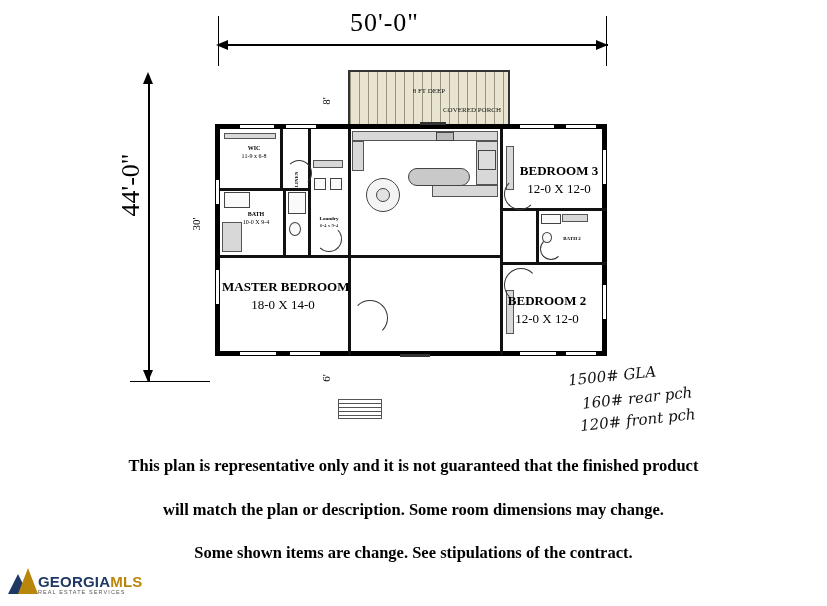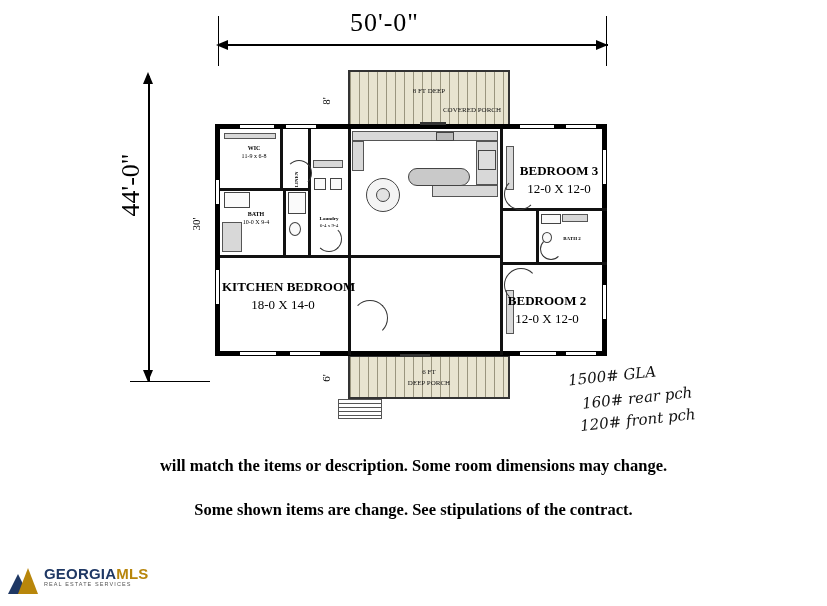--- a/index.html
+++ b/index.html
@@ -218,22 +218,21 @@
     line-height: 2.65;
     color: #000;
   }
   #disclaimer div { white-space: nowrap; }
 
   
   #footer-logo {
     position: absolute;
     left: 8px; top: 566px;
     display: flex;
-    align-items: flex-start;
-    gap: 6px;
+    align-items: flex-end;
   }
   .logo-mark {
     width: 30px; height: 30px;
     position: relative;
     overflow: hidden;
   }
   .logo-tri-a {
     position: absolute; left: 0; bottom: 2px;
     width: 0; height: 0;
     border-left: 10px solid transparent;
@@ -284,25 +283,20 @@
   <div class="dim-small" style="left:190px; top:218px;">30'</div>
   <div class="dim-small" style="left:322px; top:95px;">8'</div>
   <div class="dim-small" style="left:322px; top:372px;">6'</div>
 
   <div class="porch" style="left:348px; top:70px; width:162px; height:56px;">
     <div class="porch-hatch"></div>
     <div class="porch-label" style="top:14px;">8 FT DEEP</div>
     <div class="porch-label" style="top:33px;padding-left:43px;">COVERED PORCH</div>
   </div>
 
-  <div class="porch" style="left:348px; top:355px; width:162px; height:44px;">
-    <div class="porch-hatch"></div>
-    <div class="porch-label" style="top:10px;">6 FT</div>
-    <div class="porch-label" style="top:21px;">DEEP PORCH</div>
-  </div>
 
   <div class="abs" style="left:338px; top:399px; width:42px; height:18px;
        background: repeating-linear-gradient(to bottom,#fff 0 3px,#555 3px 4px); border:1px solid #555;"></div>
 
   <div class="shell"></div>
 
   <div class="win" style="left:240px; top:124px; width:34px; height:5px;"></div>
   <div class="win" style="left:286px; top:124px; width:30px; height:5px;"></div>
   <div class="win" style="left:520px; top:124px; width:34px; height:5px;"></div>
   <div class="win" style="left:566px; top:124px; width:30px; height:5px;"></div>
@@ -402,41 +396,42 @@
   <div class="room xs" style="left:311px; top:216px; width:36px;">
     <div class="rn">Laundry</div>
     <div>6-4 x 9-4</div>
   </div>
 
   <div class="room xs" style="left:552px; top:236px; width:40px;">
     <div class="rn">BATH 2</div>
   </div>
 
   <div class="room mid" style="left:222px; top:278px; width:122px;">
-    <div class="rn">KITCHEN BEDROOM</div>
+    <div class="rn">MASTER BEDROOM</div>
     <div>18-0 X 14-0</div>
   </div>
 
 
   <div class="room mid" style="left:504px; top:292px; width:86px;">
     <div class="rn">BEDROOM 2</div>
     <div>12-0 X 12-0</div>
   </div>
 
   <div class="room xs" style="left:285px; top:176px; width:24px; transform:rotate(-90deg);">
     <div class="rn">LINEN</div>
   </div>
 
   <div class="handwriting" style="left:568px; top:366px;">1500# GLA</div>
   <div class="handwriting" style="left:582px; top:388px;">160# rear pch</div>
   <div class="handwriting" style="left:580px; top:410px;">120# front pch</div>
 </div>
 
 <div id="disclaimer">
-  <div>will match the items or description.  Some room dimensions may change.</div>
+  <div>This plan is representative only and it is not guaranteed that the finished product</div>
+  <div>will match the plan or description.  Some room dimensions may change.</div>
   <div>Some shown items are change.  See stipulations of the contract.</div>
 </div>
 
 <div id="footer-logo">
   <div class="logo-mark">
     <div class="logo-tri-a"></div>
     <div class="logo-tri-b"></div>
   </div>
   <div class="logo-text">
     <div class="logo-main"><span>GEORGIA</span><span class="accent">MLS</span></div>

